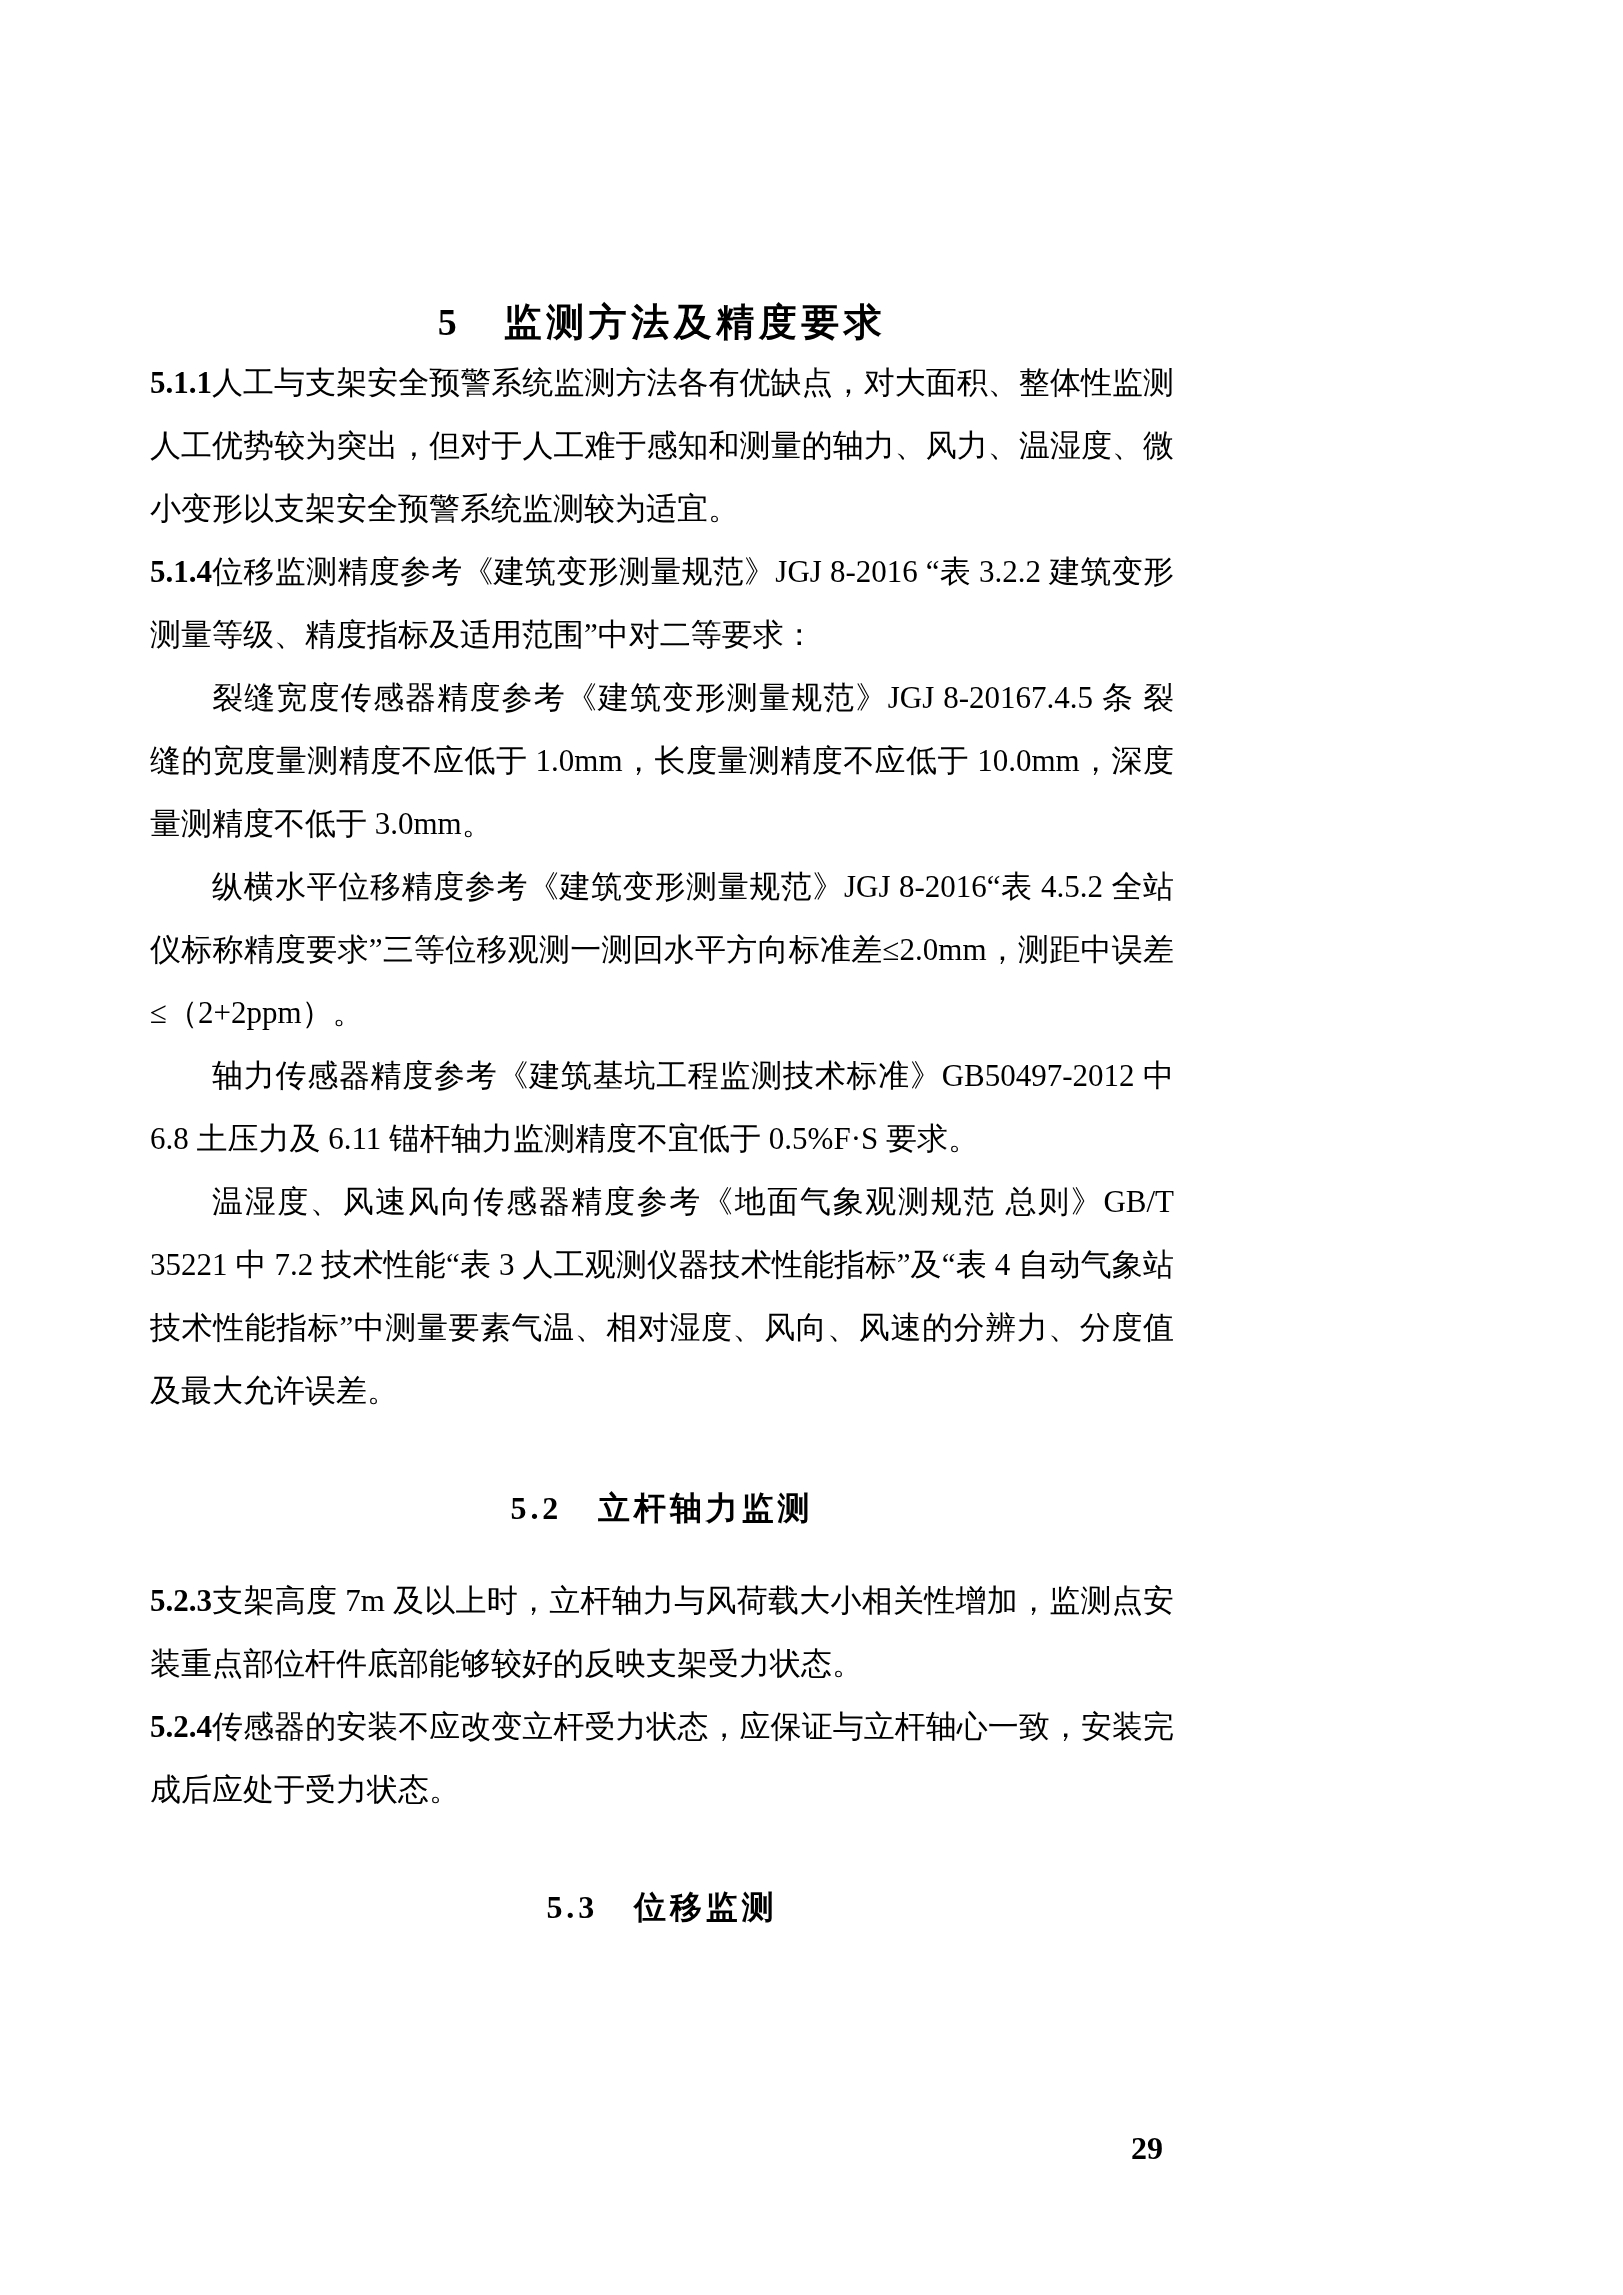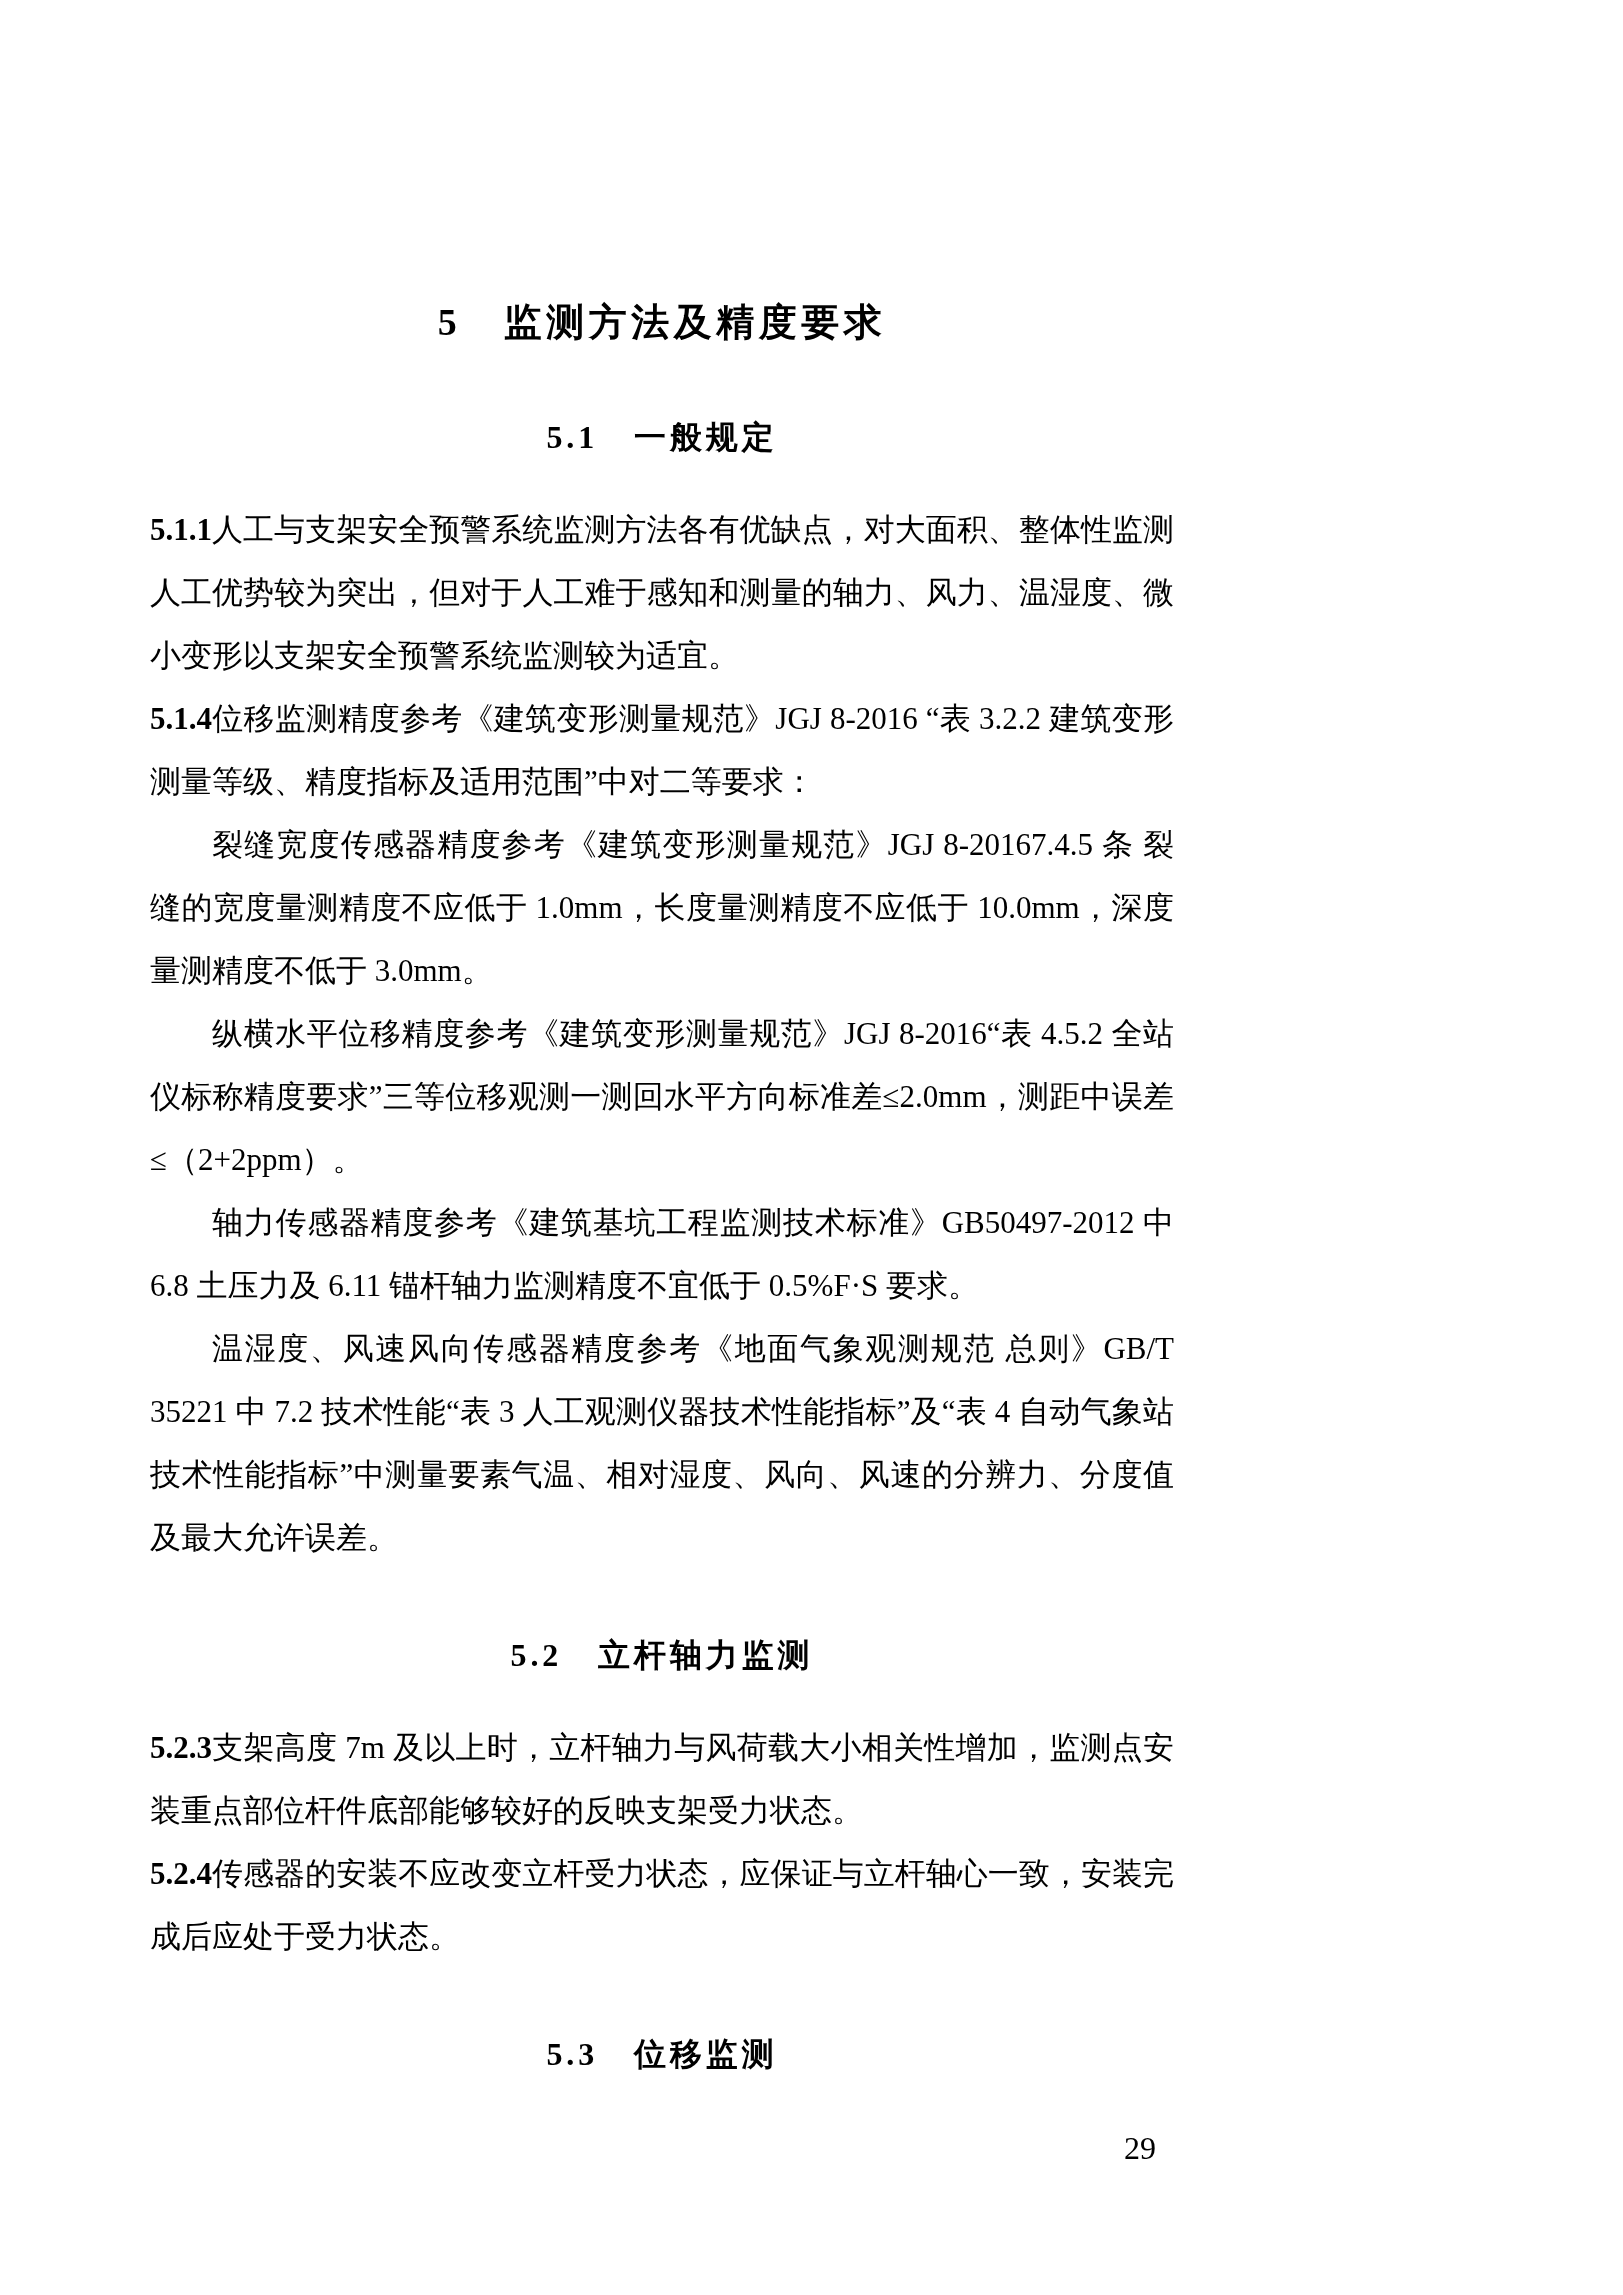--- a/index.html
+++ b/index.html
@@ -41,34 +41,34 @@
     margin: 0;
   }
   .body-para.indent {
     text-indent: 2em;
   }
   .clause-num {
     font-weight: bold;
   }
   .page-number {
     position: absolute;
-    right: 168px;
+    right: 161px;
     top: 2122px;
     font-size: 32px;
     line-height: 52px;
+    font-weight: bold;
   }
 </style>
 </head>
 <body>
 
 <div class="page">
 
   <h1 class="doc-title">5　监测方法及精度要求</h1>
 
-  <h2 class="section-heading">5.1　一般规定</h2>
 
   <p class="body-para"><span class="clause-num">5.1.1</span><span>人工与支架安全预警系统监测方法各有优缺点，对大面积、整体性监测人工优势较为突出，但对于人工难于感知和测量的轴力、风力、温湿度、微小变形以支架安全预警系统监测较为适宜。</span></p>
 
   <p class="body-para"><span class="clause-num">5.1.4</span><span>位移监测精度参考《建筑变形测量规范》JGJ 8-2016 “表 3.2.2 建筑变形测量等级、精度指标及适用范围”中对二等要求：</span></p>
 
 
   <p class="body-para indent"><span>裂缝宽度传感器精度参考《建筑变形测量规范》JGJ 8-20167.4.5 条 裂缝的宽度量测精度不应低于 1.0mm，长度量测精度不应低于 10.0mm，深度量测精度不低于 3.0mm。</span></p>
 
   <p class="body-para indent"><span>纵横水平位移精度参考《建筑变形测量规范》JGJ 8-2016“表 4.5.2 全站仪标称精度要求”三等位移观测一测回水平方向标准差≤2.0mm，测距中误差≤（2+2ppm）。</span></p>
 

